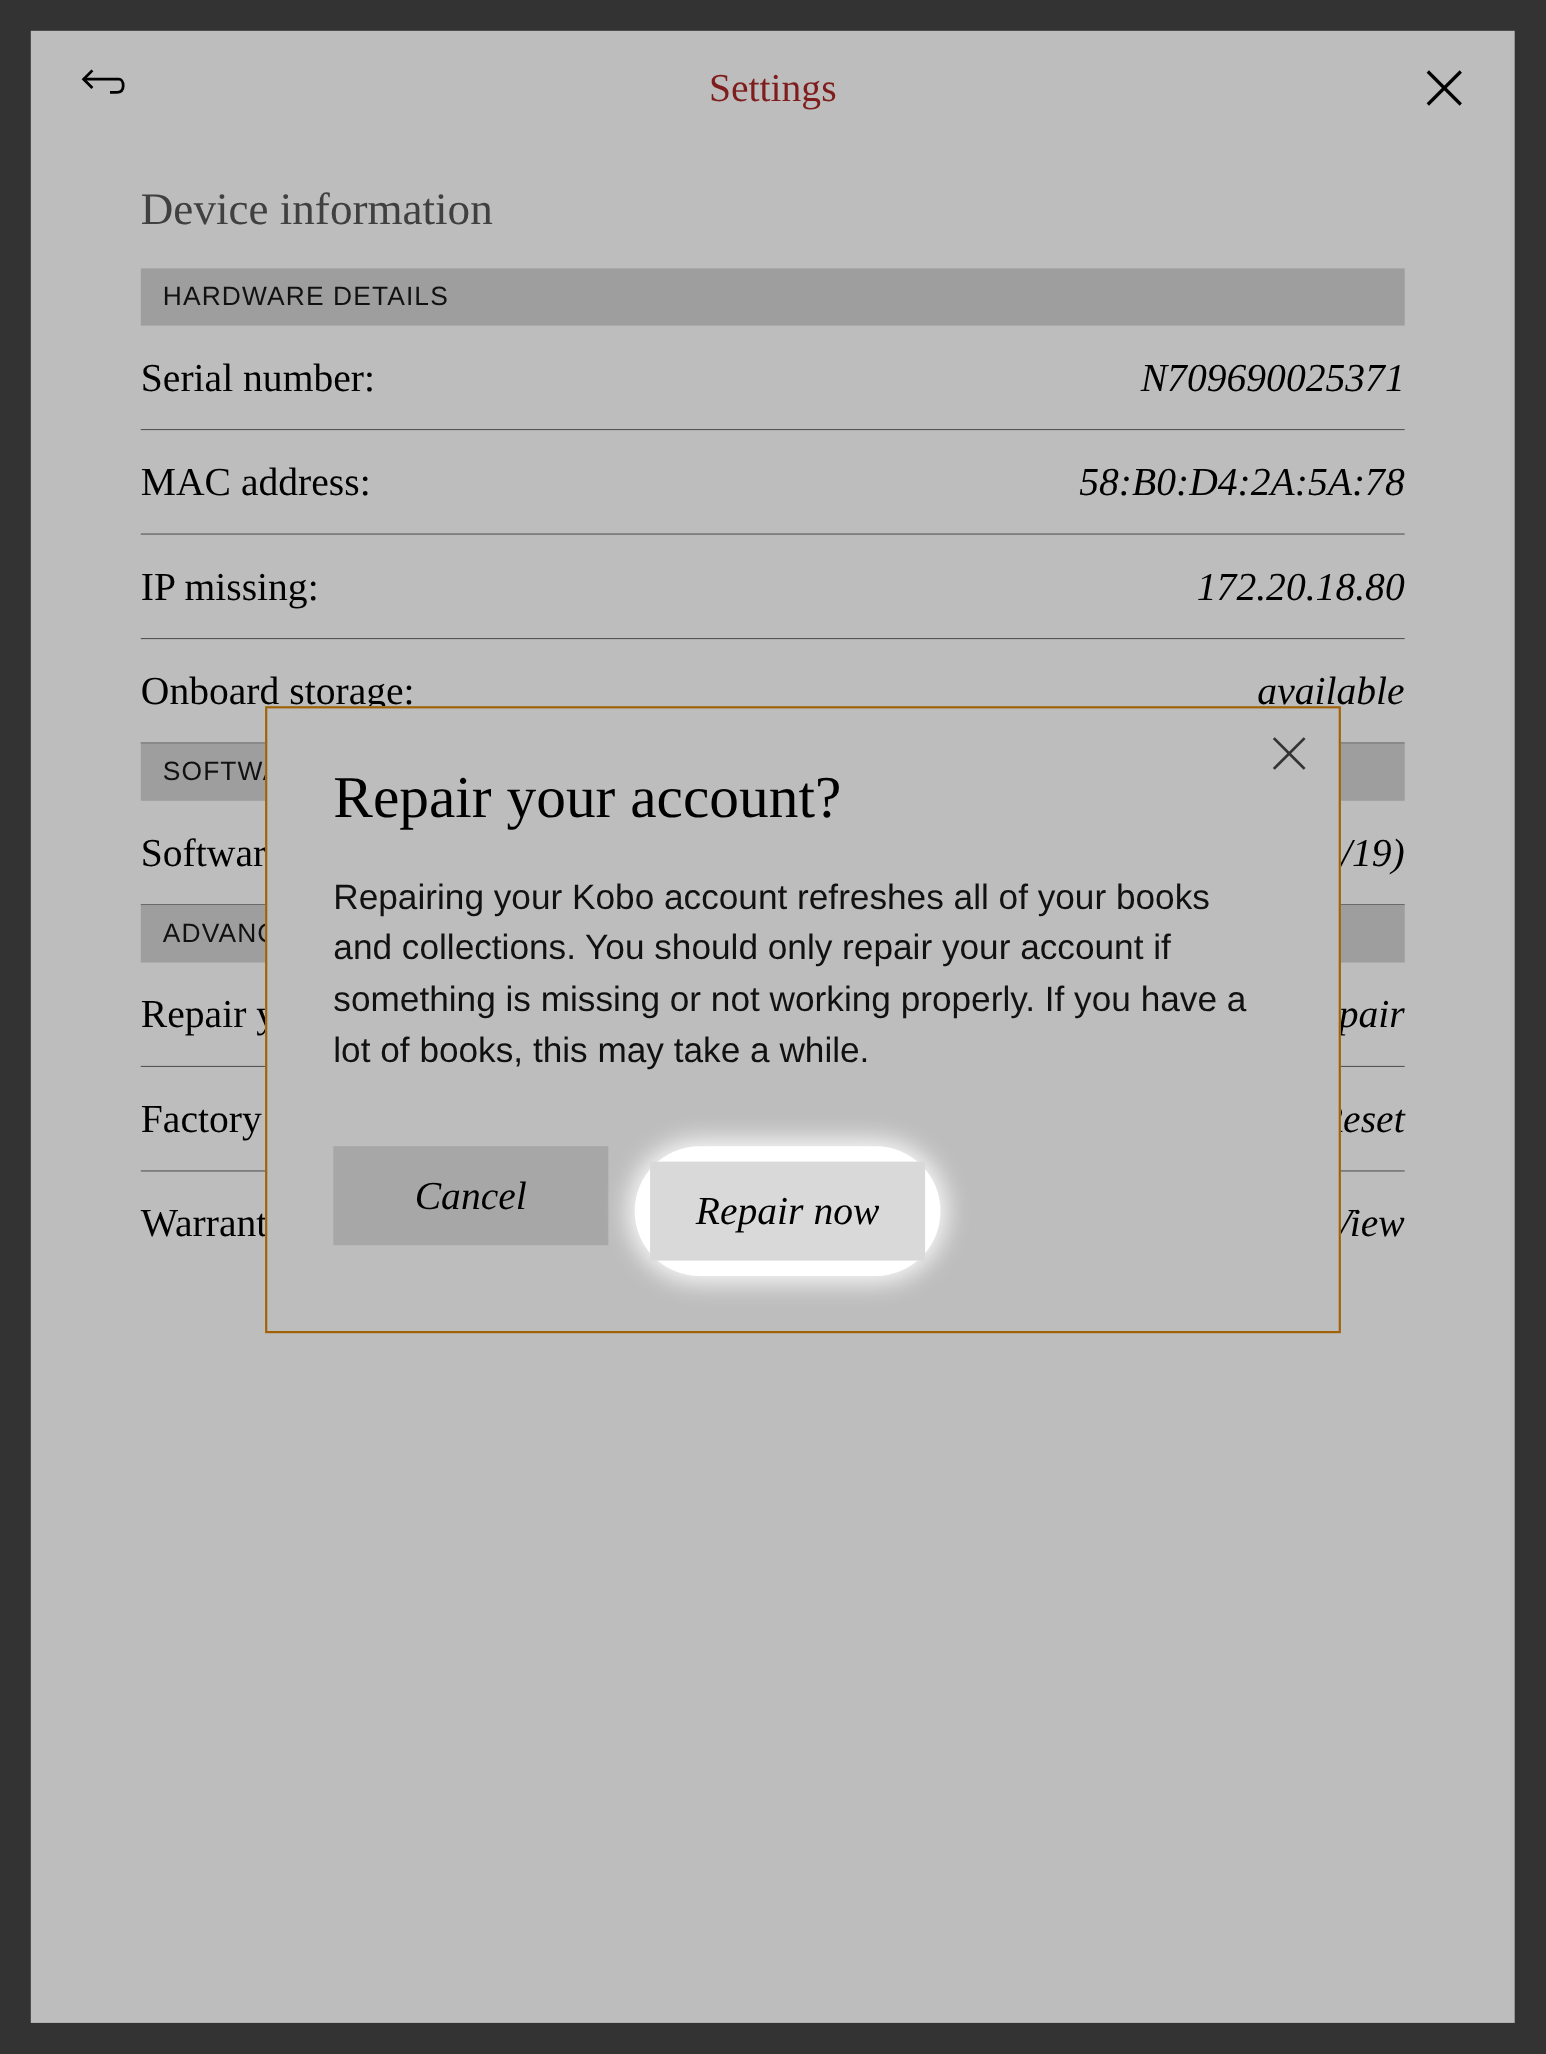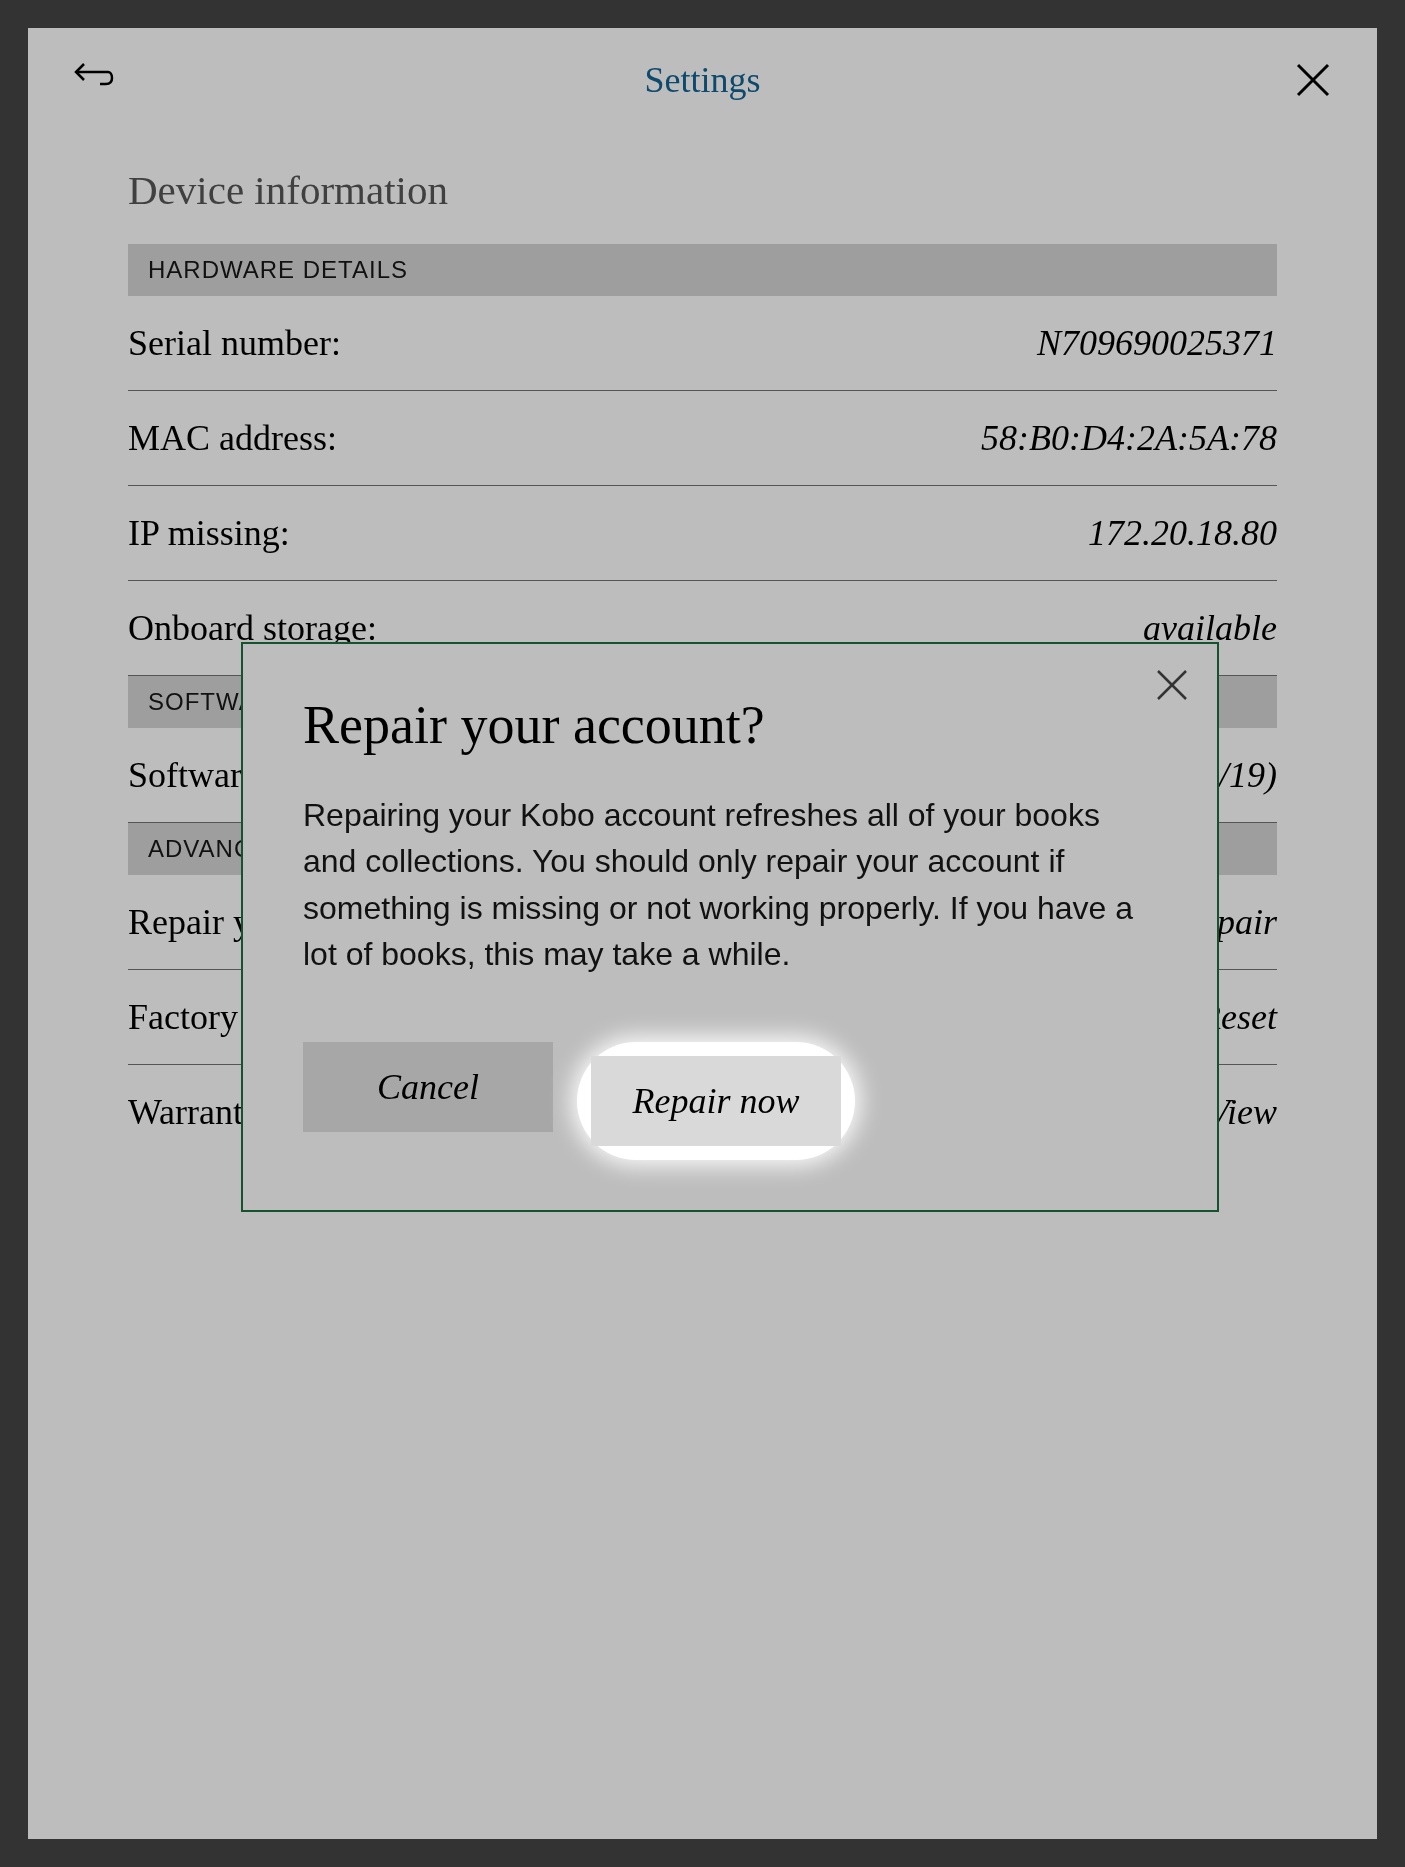--- a/index.html
+++ b/index.html
@@ -33,21 +33,21 @@
   .header {
     display: flex;
     align-items: center;
     justify-content: space-between;
     padding: 28px 40px 10px 40px;
   }
   .header-title {
     flex: 1;
     text-align: center;
     font-size: 36px;
-    color: #0c4a6e;
+    color: #7f1d1d;
   }
   .icon-btn {
     width: 48px;
     height: 48px;
     display: flex;
     align-items: center;
     justify-content: center;
     cursor: pointer;
   }
   .content {
@@ -86,21 +86,21 @@
   }
   .no-border { border-bottom: none; }
 
   
   .dialog {
     position: absolute;
     left: 213px;
     top: 614px;
     width: 978px;
     background: #bdbdbd;
-    border: 2px solid #14532d;
+    border: 2px solid #a16207;
     padding: 50px 60px 50px 60px;
   }
   .dialog-close {
     position: absolute;
     top: 24px;
     right: 28px;
     cursor: pointer;
   }
   .dialog-title {
     font-size: 54px;

